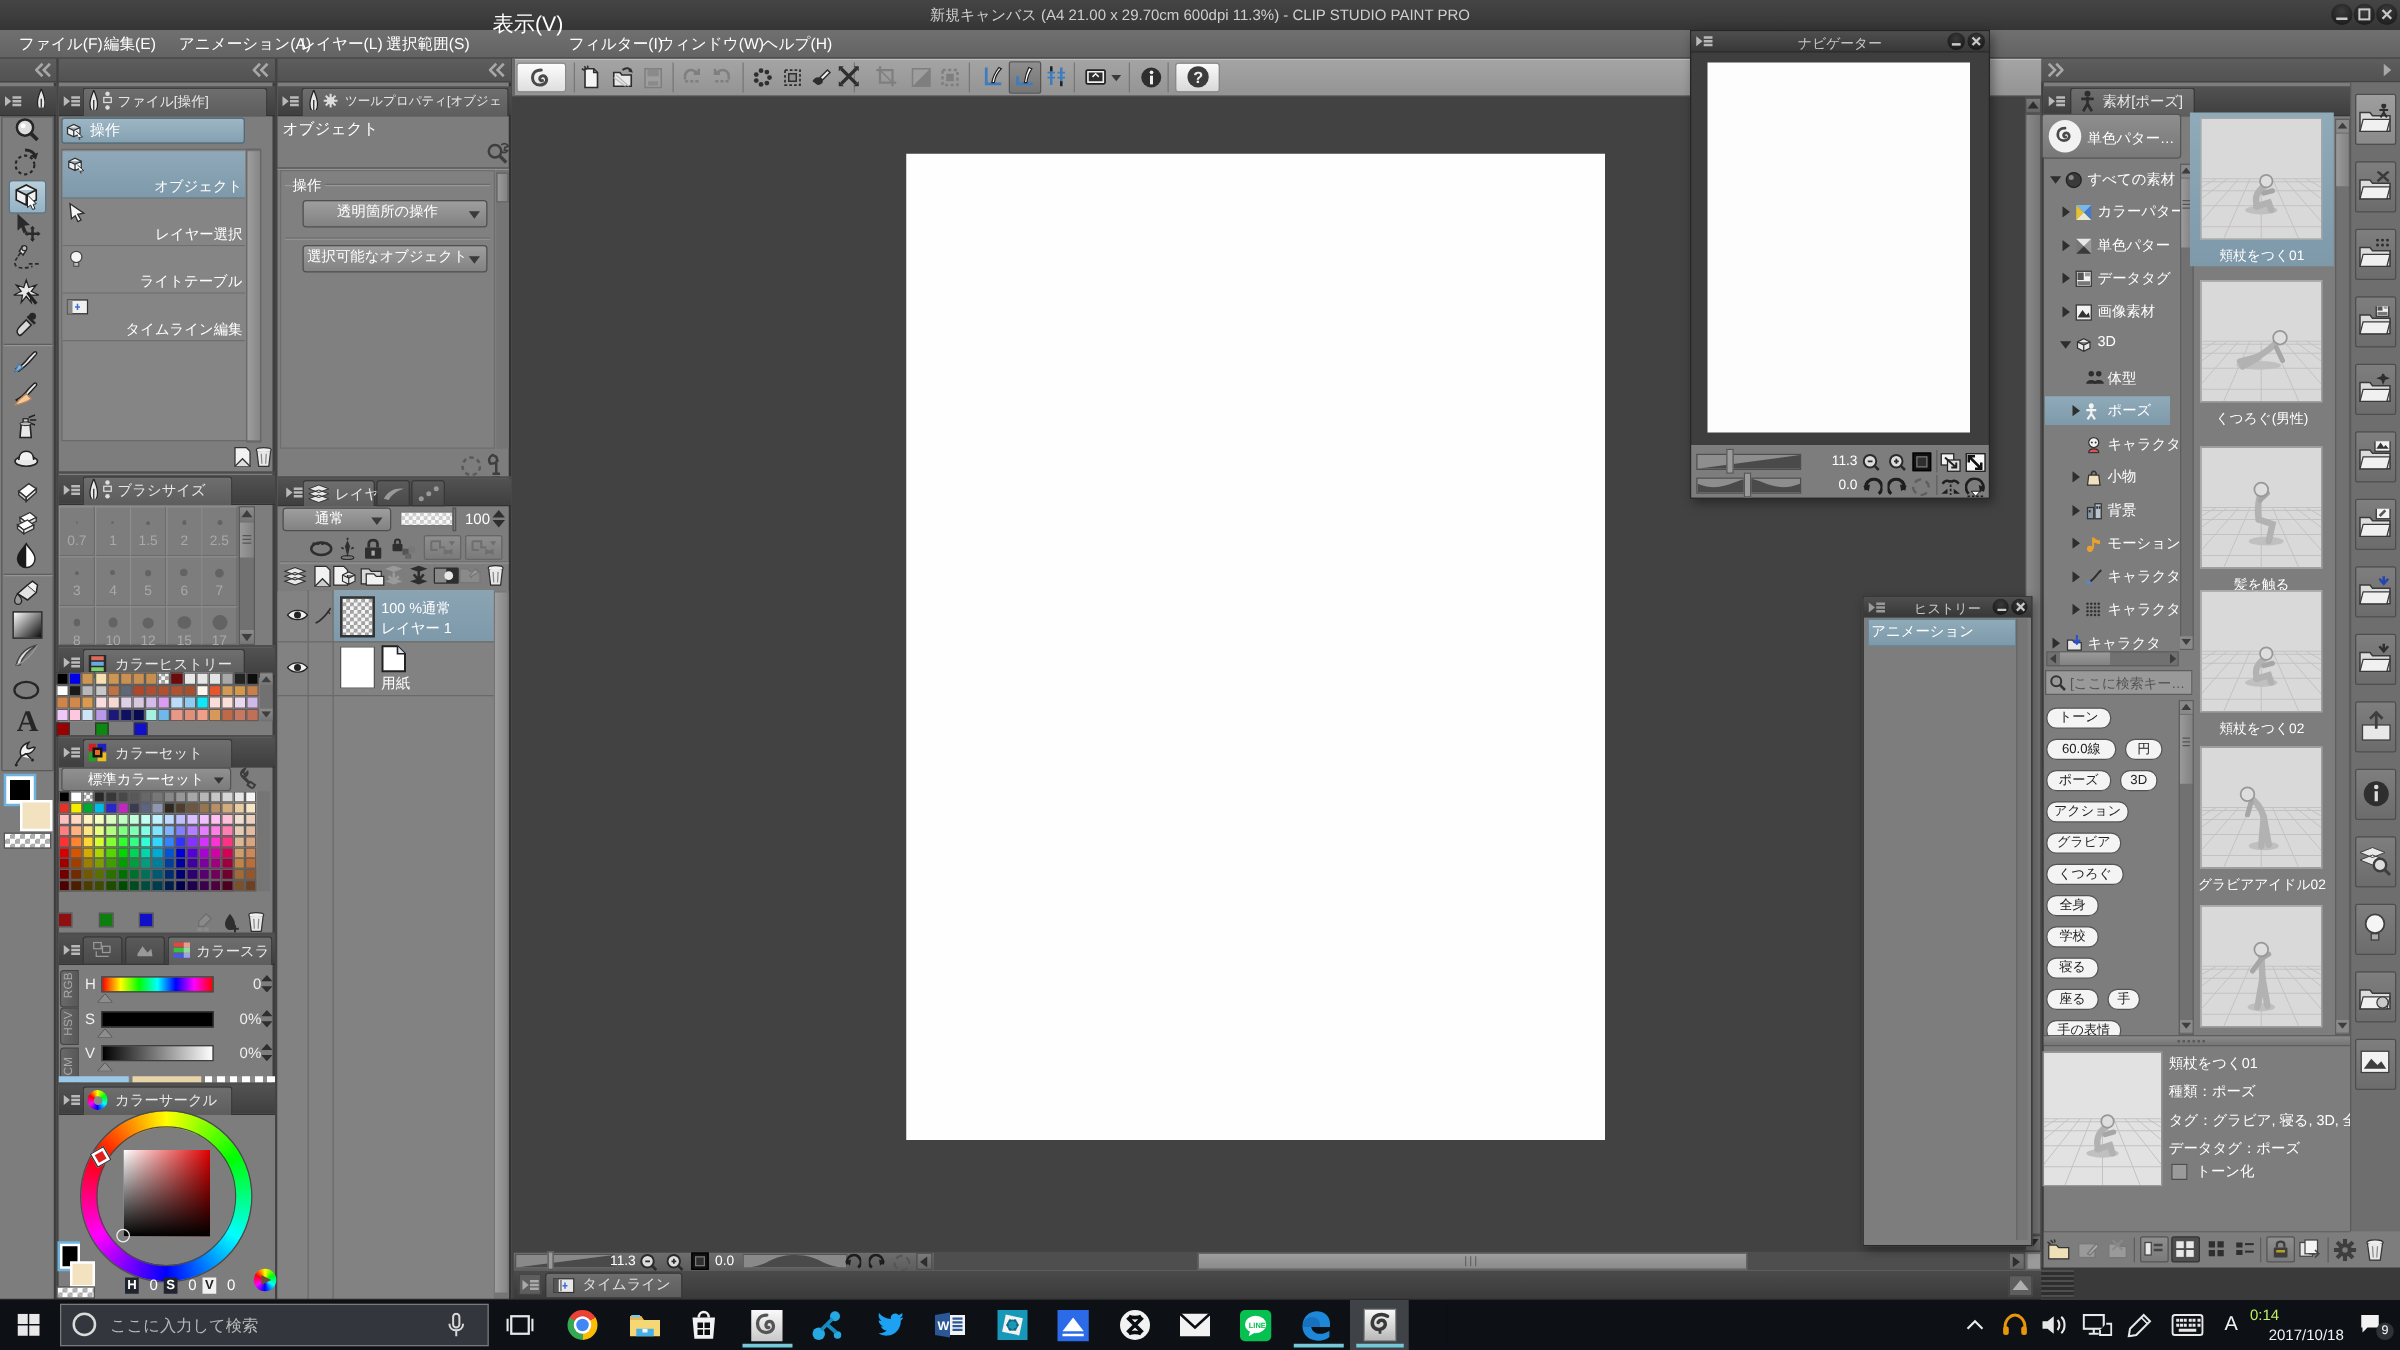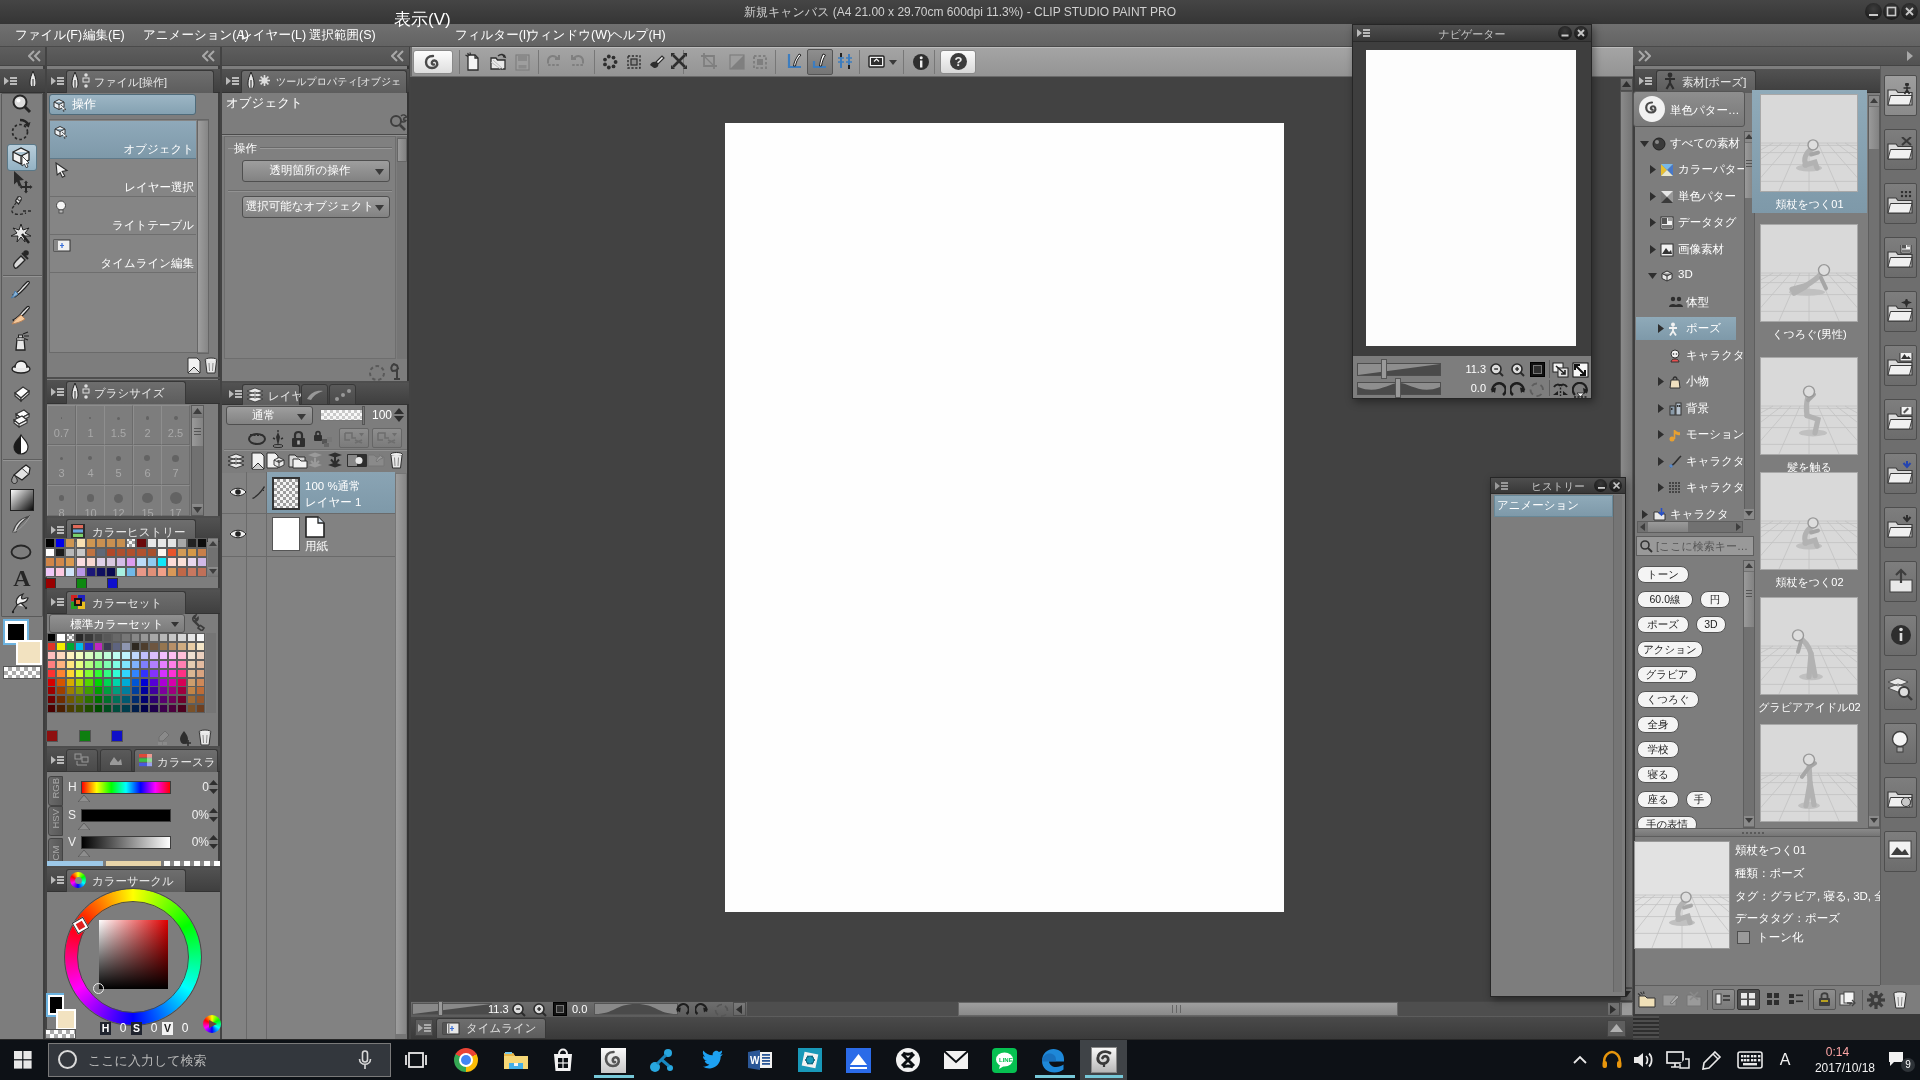--- a/index.html
+++ b/index.html
@@ -1934,17 +1934,17 @@
       <rect x="4" y="8" width="2.4" height="2.4"></rect>
       <rect x="7" y="8" width="2.4" height="2.4"></rect>
       <rect x="10" y="8" width="2.4" height="2.4"></rect>
       <rect x="14" y="8" width="2.4" height="2.4"></rect>
       <rect x="17" y="8" width="2.4" height="2.4"></rect>
       <rect x="21" y="8" width="2.4" height="2.4"></rect>
       <rect x="6" y="12" width="14" height="2.4"></rect>
     </g>
   </svg>
 <div style="position:absolute;left:1775px;top:1051px;width:20px;height:18px;font-size:16px;color:#f2f2f2;text-align:center">A</div>
-<div style="position:absolute;left:1800px;top:1045px;width:75px;height:14px;font-size:12px;color:#fca5a5;text-align:center">0:14</div>
+<div style="position:absolute;left:1800px;top:1045px;width:75px;height:14px;font-size:12px;color:#bef264;text-align:left">0:14</div>
 <div style="position:absolute;left:1800px;top:1061px;width:75px;height:14px;font-size:12px;color:#f2f2f2;text-align:right">2017/10/18</div>
 <svg style="position:absolute;left:1884px;top:1049px" width="24" height="22" viewBox="0 0 24 22">
     <path d="M3 3 L17 3 L17 13 L8 13 L4 17 L4 13 L3 13 Z" fill="#f2f2f2" transform="translate(2,0)"></path>
   </svg>
 <div style="position:absolute;left:1901px;top:1058px;width:14px;height:14px;border-radius:50%;background:#2e3338;color:#fff;font-size:10px;text-align:center;line-height:14px">9</div>
 </body></html>

